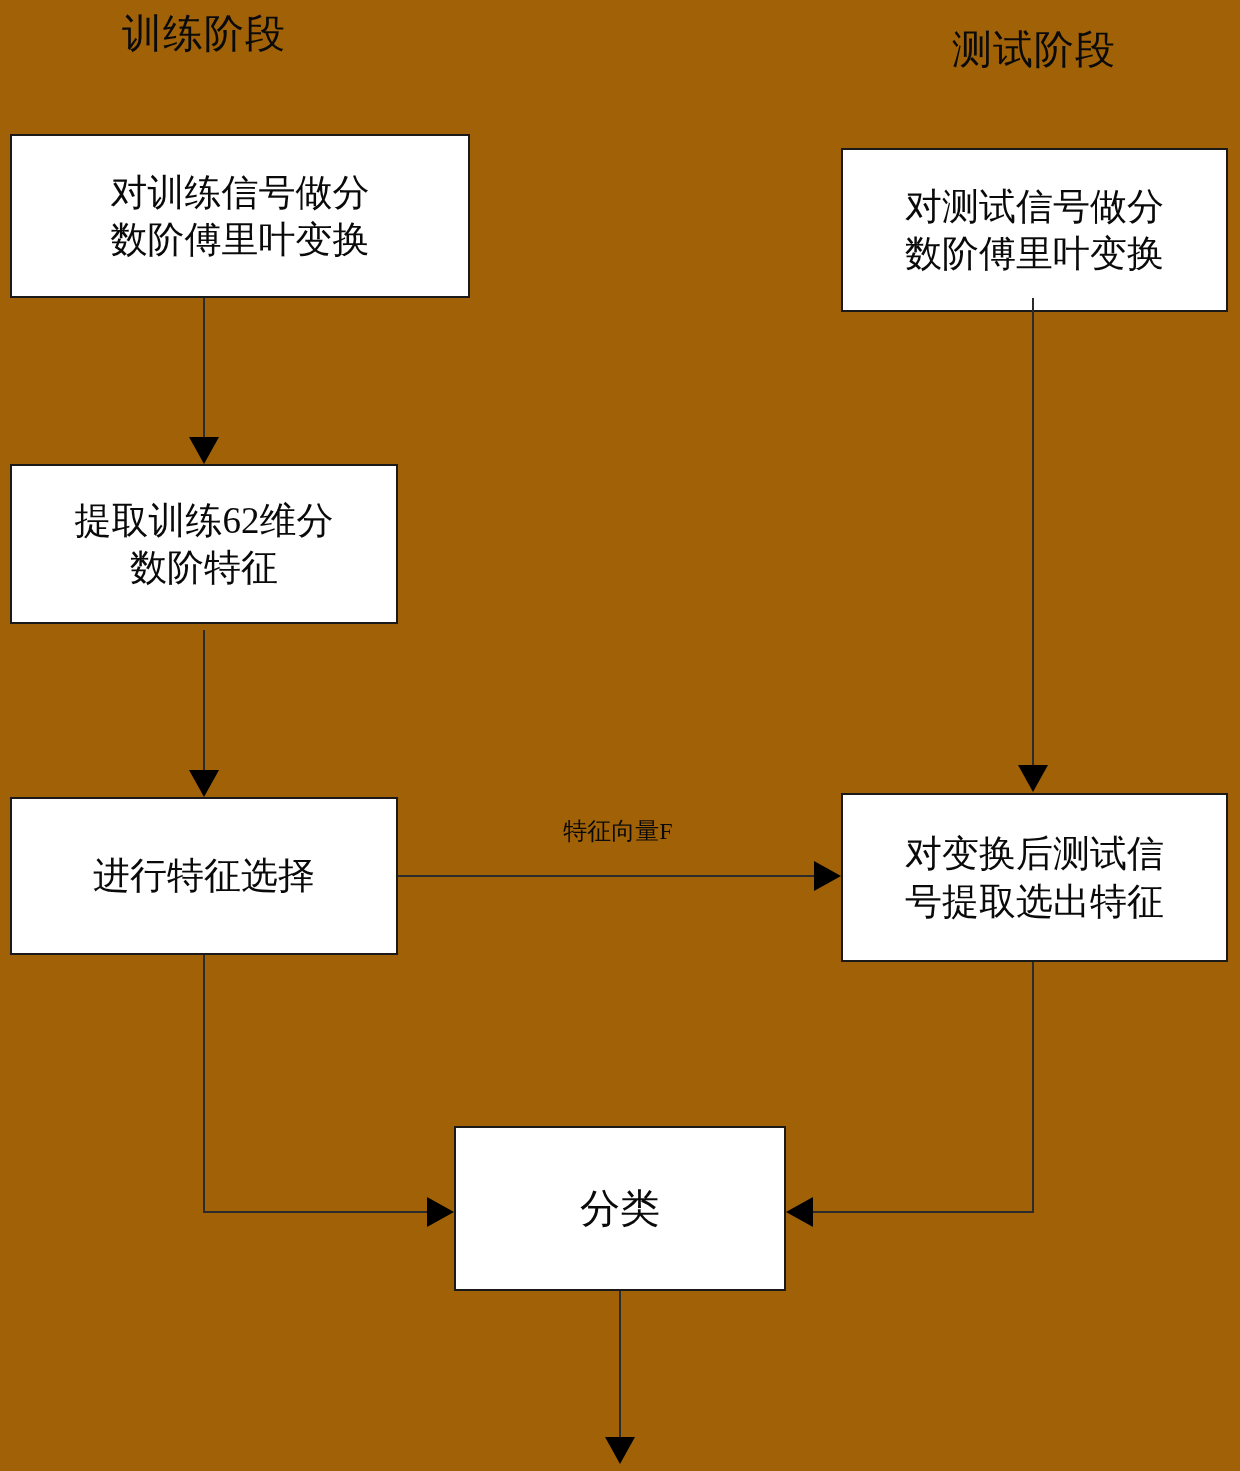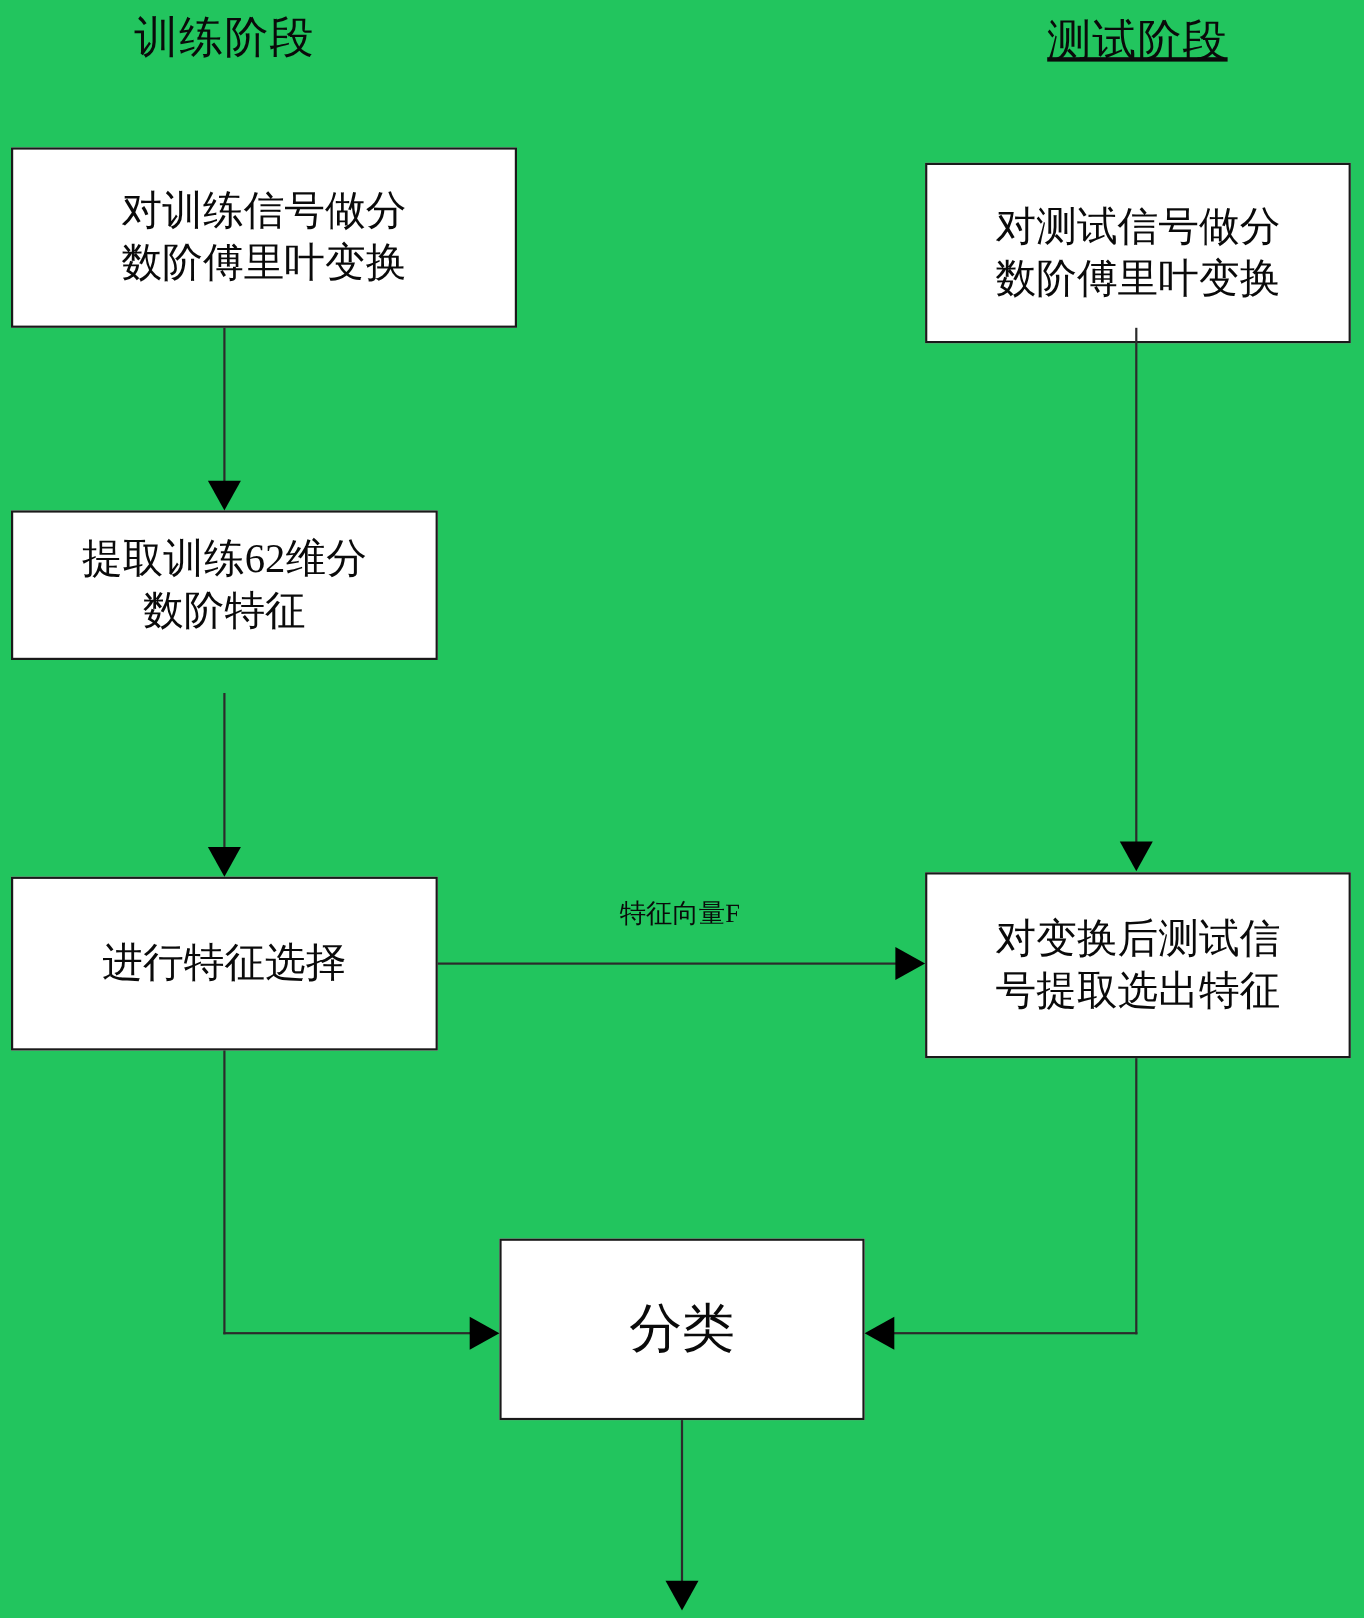--- a/index.html
+++ b/index.html
@@ -9,35 +9,35 @@
     background: #ffffff;
   }
   body {
     font-family: "Liberation Serif", "DejaVu Serif", serif;
     color: #000000;
   }
   #canvas {
     position: relative;
     width: 1240px;
     height: 1471px;
-    background: #22c55e;
+    background: #a16207;
     overflow: hidden;
   }
   
   .phase-title {
     position: absolute;
     font-size: 40px;
     line-height: 1.1;
     letter-spacing: 1px;
     text-align: center;
     white-space: nowrap;
     color: #0a0a0a;
   }
   #phase-title-train { left: 4px;  top: 12px;  width: 400px; }
-  #phase-title-test  { left: 834px; top: 15px; width: 400px; text-decoration: underline; }
+  #phase-title-test  { left: 834px; top: 28px; width: 400px; }
 
   
   .node-box {
     position: absolute;
     box-sizing: border-box;
     border: 2px solid #1a1a1a;
     background: #ffffff;
     display: flex;
     align-items: center;
     justify-content: center;
@@ -47,26 +47,26 @@
     font-size: 37px;
     line-height: 1.28;
     letter-spacing: 0px;
     color: #0a0a0a;
     white-space: pre-line;
     padding: 0 8px;
   }
 
   #node-train-frft  { left: 10px;  top: 134px;  width: 460px; height: 164px; }
   #node-test-frft   { left: 841px; top: 148px;  width: 387px; height: 164px; }
-  #node-train-feat  { left: 10px;  top: 464px;  width: 388px; height: 136px; }
+  #node-train-feat  { left: 10px;  top: 464px;  width: 388px; height: 160px; }
   #node-feat-select { left: 10px;  top: 797px;  width: 388px; height: 158px; }
   #node-test-feat   { left: 841px; top: 793px;  width: 387px; height: 169px; text-align: right; }
   #node-classify    { left: 454px; top: 1126px; width: 332px; height: 165px; }
 
-  #node-classify .node-label { font-size: 48px; }
+  #node-classify .node-label { font-size: 40px; }
 
   
   .conn-v {
     position: absolute;
     width: 0;
     border-left: 2px solid #2b2b2b;
   }
   .conn-h {
     position: absolute;
     height: 0;

